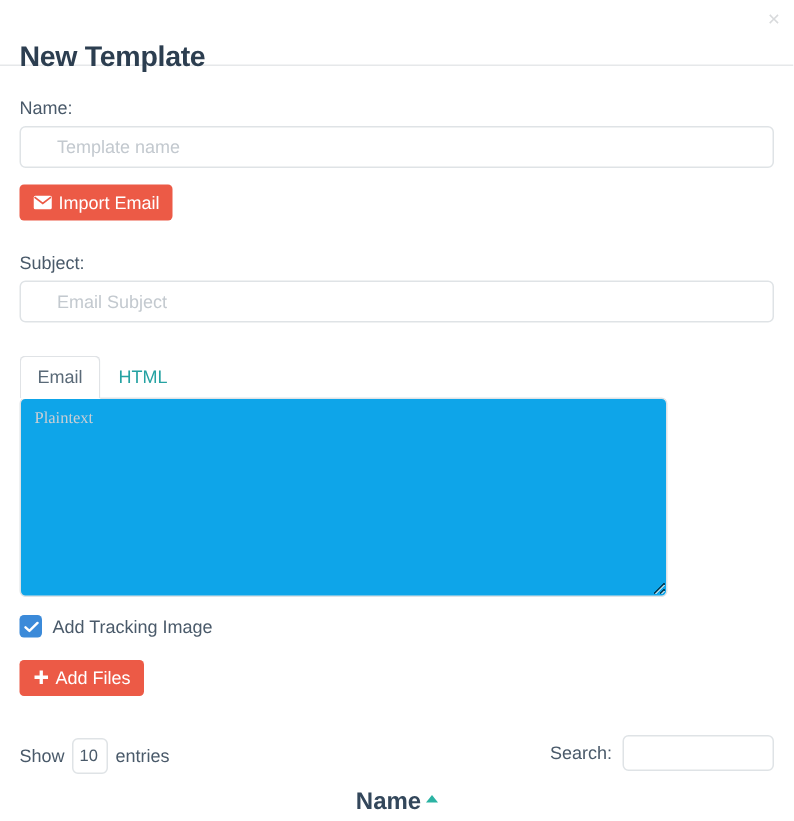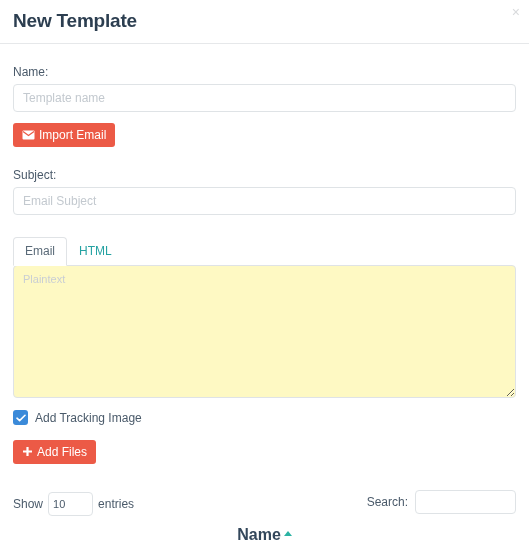--- a/index.html
+++ b/index.html
@@ -27,21 +27,21 @@
   
   .modal-header {
     position: relative;
     height: 44px;
     border-bottom: 1px solid #e6e8ea;
     box-sizing: border-box;
   }
   .modal-title {
     position: absolute;
     left: 13px;
-    top: 9px;
+    top: 27px;
     font-size: 19px;
     font-weight: bold;
     color: #2c3e50;
     letter-spacing: -0.2px;
     line-height: 24px;
   }
   .close-btn {
     position: absolute;
     right: 9px;
     top: 5px;
@@ -70,21 +70,21 @@
     line-height: 14px;
   }
 
   .form-input {
     display: block;
     width: 503px;
     height: 28px;
     box-sizing: border-box;
     border: 1px solid #dfe3e6;
     border-radius: 4px;
-    padding: 0 9px;
+    padding: 0 24px;
     font-size: 12px;
     color: #33475b;
     font-family: "Liberation Sans", sans-serif;
     background: #ffffff;
     outline: none;
   }
   .form-input::placeholder {
     color: #c3c9cf;
   }
 
@@ -144,32 +144,32 @@
     position: relative;
     z-index: 2;
   }
   .tab.inactive {
     color: #25a2a2;
   }
 
   
   .plain-textarea {
     display: block;
-    width: 503px;
+    width: 432px;
     height: 133px;
     box-sizing: border-box;
     border: 1px solid #dfe3e6;
     border-radius: 4px;
     padding: 7px 9px;
-    font-family: Liberation Sans, sans-serif;
+    font-family: Liberation Serif, serif;
     font-size: 11px;
     color: #33475b;
     resize: both;
     outline: none;
-    background: #fef9c3;
+    background: #0ea5e9;
     margin-top: -1px;
   }
   .plain-textarea::placeholder {
     color: #c9ced4;
   }
 
   
   .check-row {
     display: flex;
     align-items: center;
@@ -204,21 +204,21 @@
     position: absolute;
     left: 0;
     top: 2px;
     display: flex;
     align-items: center;
     gap: 5px;
     font-size: 12px;
     color: #4a5a6a;
   }
   .length-select {
-    width: 45px;
+    width: 24px;
     height: 24px;
     box-sizing: border-box;
     border: 1px solid #dfe3e6;
     border-radius: 4px;
     padding: 0 4px;
     font-size: 11px;
     color: #4a5a6a;
     font-family: "Liberation Sans", sans-serif;
     background: #ffffff;
     outline: none;

